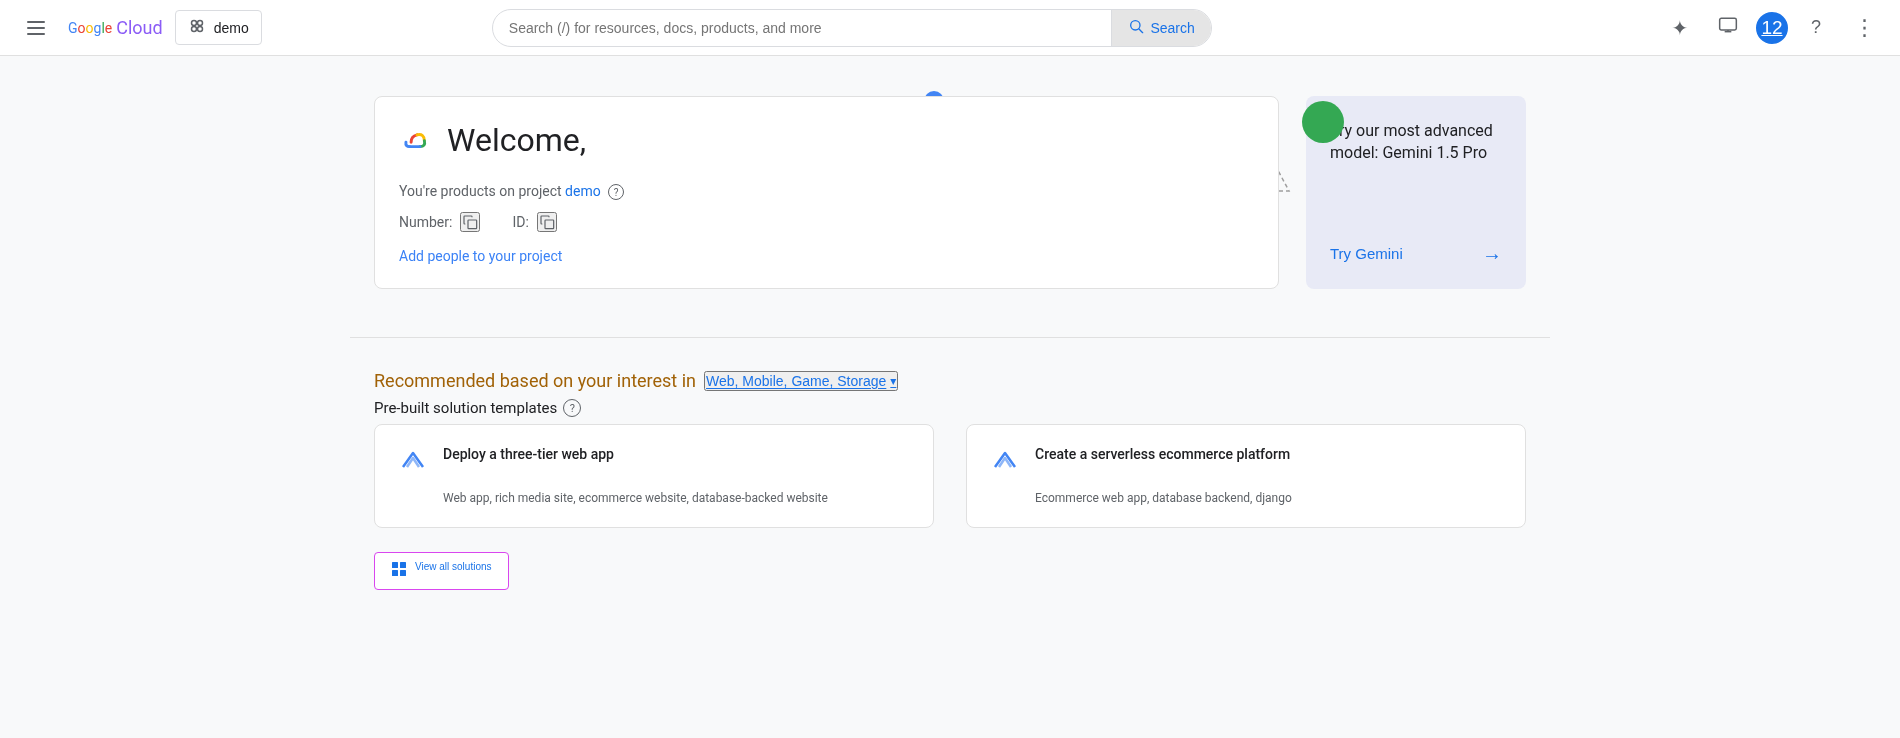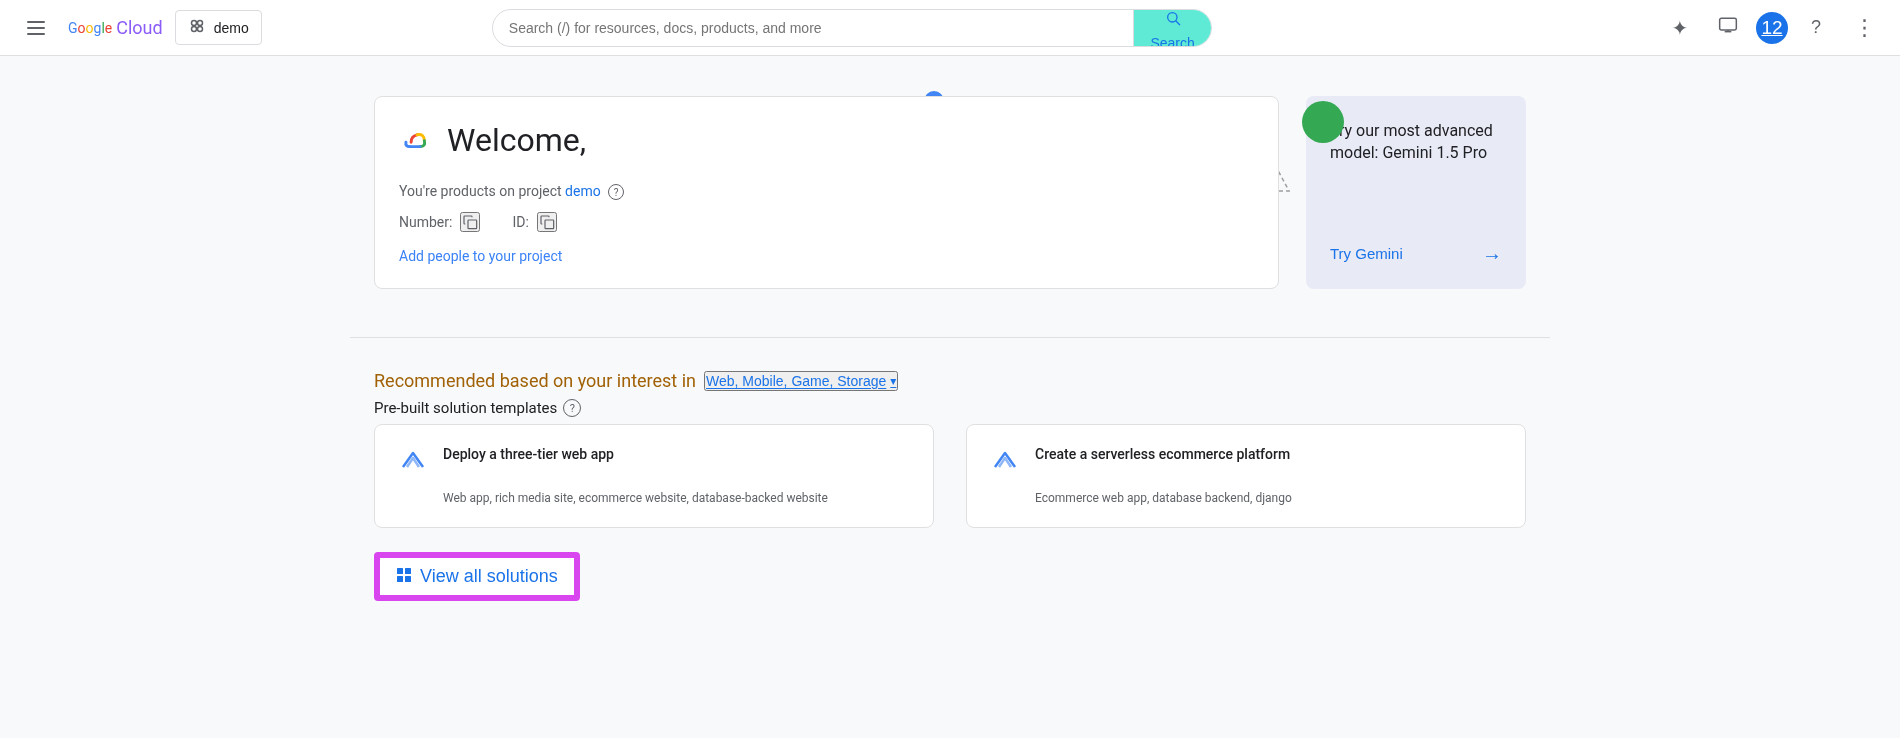--- a/index.html
+++ b/index.html
@@ -89,30 +89,29 @@
       outline: none;
       font-size: 14px;
       padding: 0 16px;
       color: #202124;
       background: transparent;
     }
     .search-button {
       display: flex;
       align-items: center;
       gap: 6px;
-      background: #5eead4;
+      background: #e5e5e5;
       border: none;
       border-left: 1px solid #dadce0;
       padding: 0 16px;
       height: 100%;
       cursor: pointer;
       font-size: 14px;
       color: #1a73e8;
       font-weight: 500;
-      flex-direction: column;
     }
 
     .header-right {
       display: flex;
       align-items: center;
       gap: 8px;
       flex-shrink: 0;
       margin-left: auto;
     }
     .header-icon-btn {
@@ -349,28 +348,27 @@
     .solution-card-desc {
       font-size: 12px;
       color: #5f6368;
       line-height: 1.5;
       padding-left: 48px;
     }
 
     
     .view-all-btn {
       display: flex;
-      align-items: center;
       gap: 8px;
-      border: 6px solid #d946ef;
+      border: 1px solid #d946ef;
       border-radius: 4px;
       padding: 8px 16px;
       background: #fff;
       cursor: pointer;
-      font-size: 18px;
+      font-size: 10px;
       color: #1a73e8;
       font-weight: 500;
     }
     .grid-icon {
       font-size: 16px;
       color: #1a73e8;
     }
 
     
     .cloud-logo-svg { width: 36px; height: 28px; }

